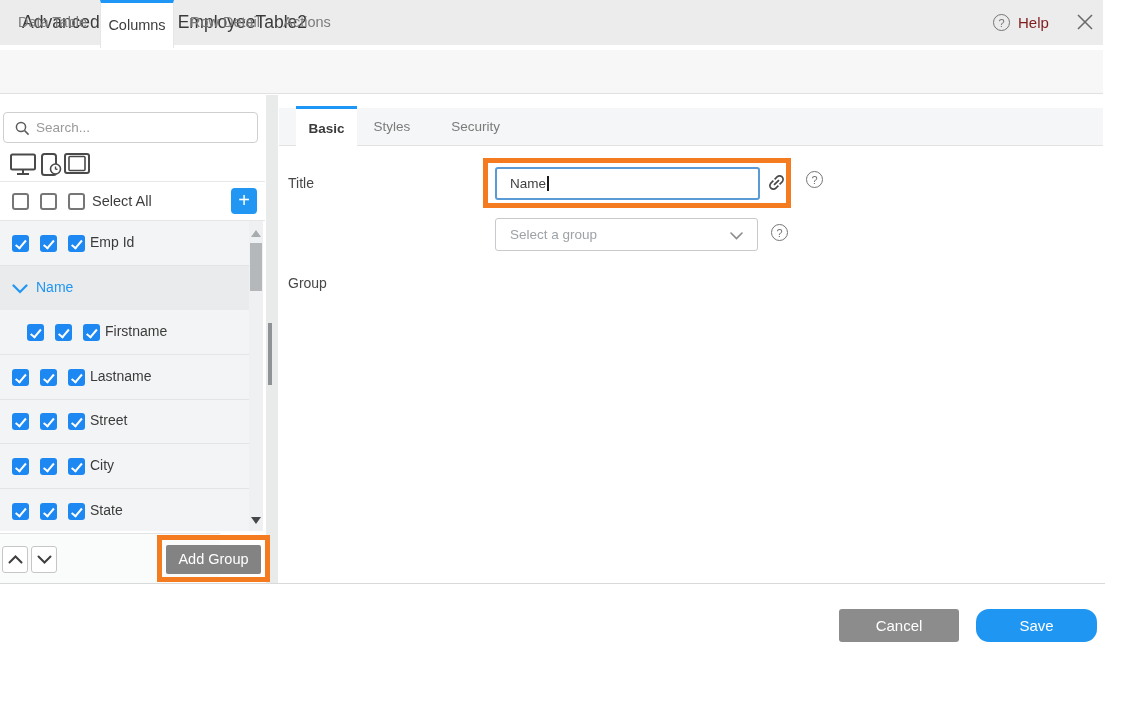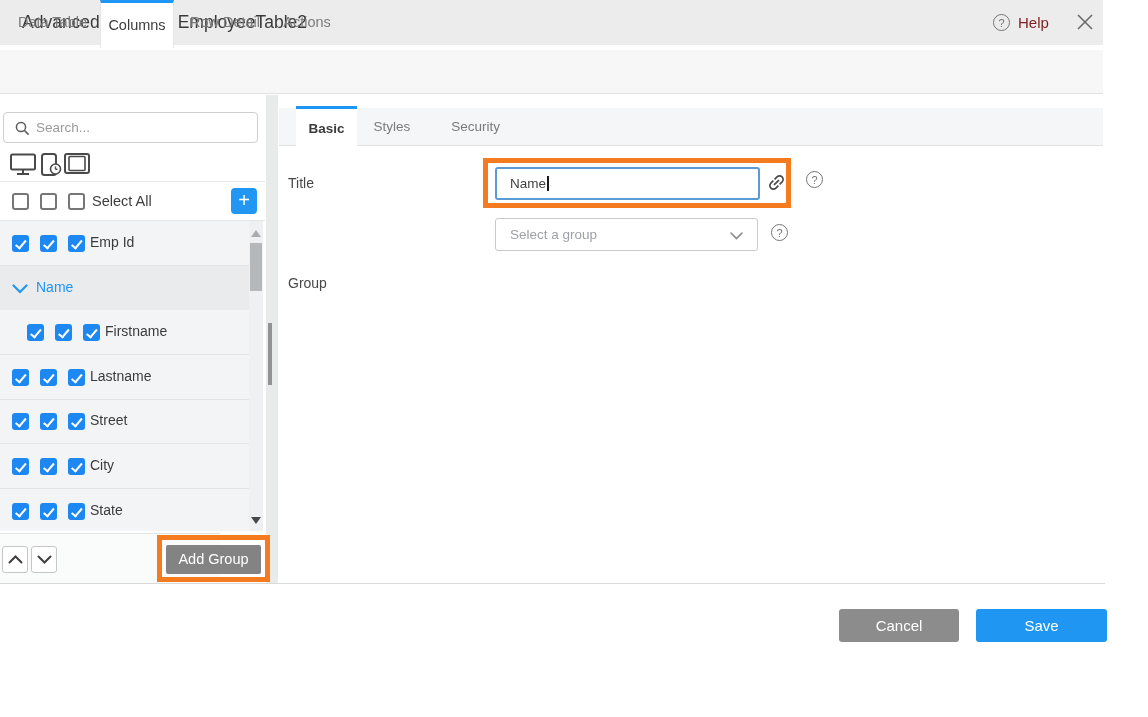--- a/index.html
+++ b/index.html
@@ -78,21 +78,21 @@
   .help2 { position:absolute; left:771px; top:224px; cursor:pointer; }
 
   .group-select { position:absolute; left:495px; top:218px; width:263px; height:33px; background:#fff; border:1px solid #c9cacc; border-radius:3px; cursor:pointer; }
   .group-placeholder { position:absolute; left:14px; top:8px; font-size:13.5px; color:#9ea2a6; }
   .group-select svg { position:absolute; right:14px; top:13px; }
 
   
   .footer-divider { position:absolute; left:0; top:583px; width:1105px; height:1px; background:#d9d9d9; }
   .btn { position:absolute; top:609px; height:33px; border-radius:3px; color:#fff; font-size:15px; text-align:center; line-height:33px; cursor:pointer; }
   .cancel-btn { left:839px; width:120px; background:#8c8c8c; }
-  .save-btn { left:976px; width:131px; background:#2096f3; }
+  .save-btn { left:976px; width:121px; background:#2096f3;border-radius:13px; }
 
   
   .hl { position:absolute; border:5px solid #f47b20; pointer-events:none; z-index:6; }
   .hl-title { left:483px; top:158px; width:308px; height:50px; }
   .hl-addgroup { left:157px; top:535px; width:113px; height:47px; }
 </style>
 </head>
 <body>
 
 <div class="stage">

